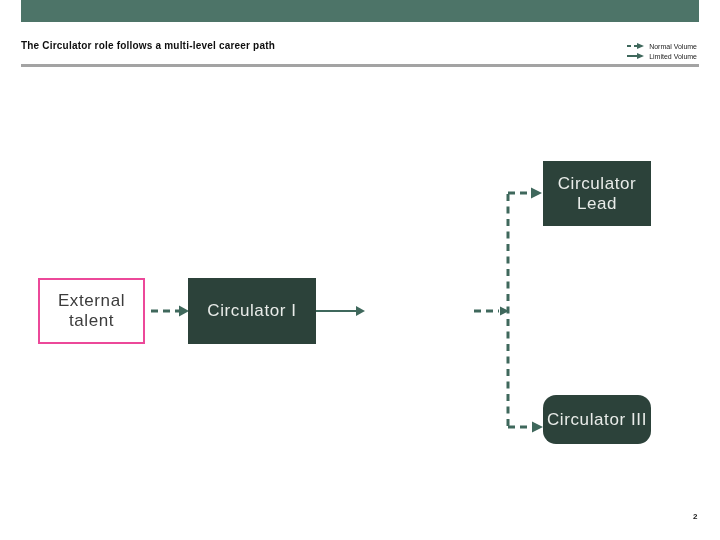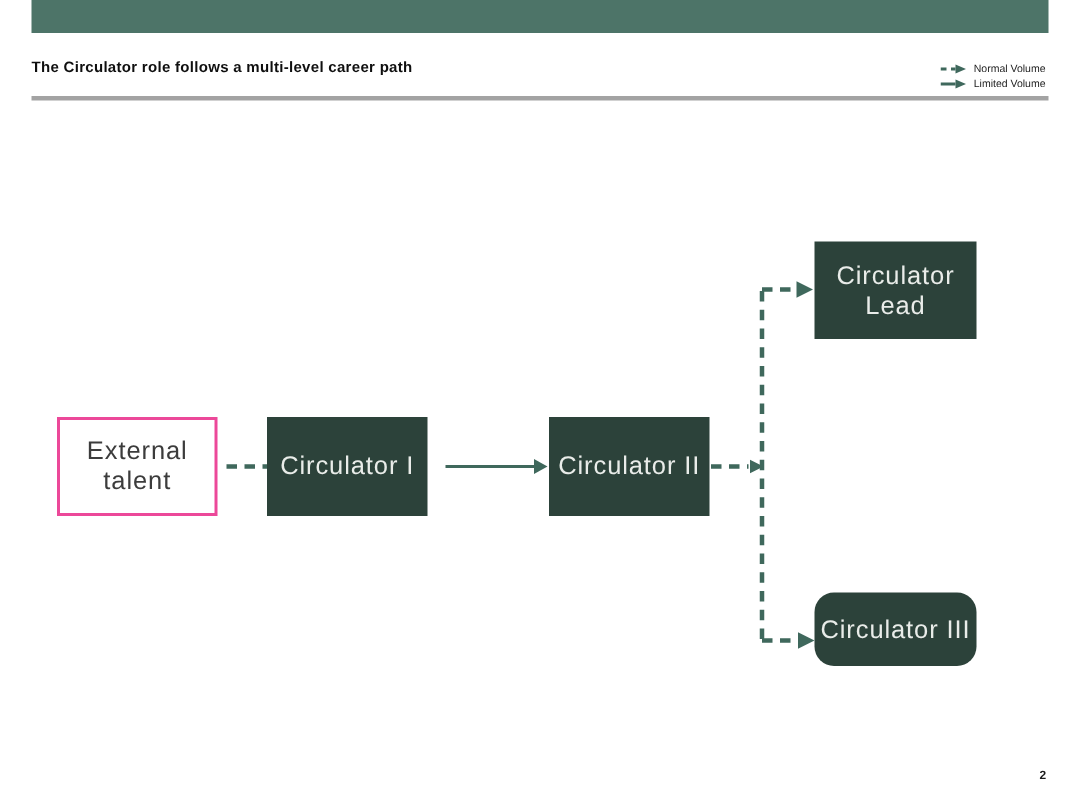--- a/index.html
+++ b/index.html
@@ -72,21 +72,21 @@
   .box.filled {
     background: #2c423a;
     color: #e9ece9;
   }
   .box.outline {
     background: #ffffff;
     border: 2px solid #ec4899;
     color: #3c3c3c;
   }
   #box-external   { left: 38px;  top: 278px; width: 107px; height: 66px; }
-  #box-circ1      { left: 178px; top: 278px; width: 107px; height: 66px; }
+  #box-circ1      { left: 188px; top: 278px; width: 128px; height: 66px; }
   #box-circ2      { left: 366px; top: 278px; width: 107px; height: 66px; }
   #box-circ-lead  { left: 543px; top: 161px; width: 108px; height: 65px; }
   #box-circ3      { left: 543px; top: 395px; width: 108px; height: 49px; border-radius: 13px; }
   .connector-layer {
     position: absolute;
     left: 0;
     top: 0;
     width: 720px;
     height: 540px;
     pointer-events: none;
@@ -155,19 +155,18 @@
     </g>
 
     <g>
       <line x1="508" y1="427" x2="530" y2="427" stroke="#3f685c" stroke-width="3" stroke-dasharray="7 5"></line>
       <polygon points="532,421.5 543,427 532,432.5" fill="#3f685c"></polygon>
     </g>
   </svg>
 
   <div id="box-external" class="box outline">External talent</div>
   <div id="box-circ1" class="box filled">Circulator I</div>
-  <div id="box-circ2" class="box filled">Circulator II</div>
   <div id="box-circ-lead" class="box filled">Circulator Lead</div>
   <div id="box-circ3" class="box filled">Circulator III</div>
 
   <div class="page-number">2</div>
 
 </div>
 
 </body></html>

